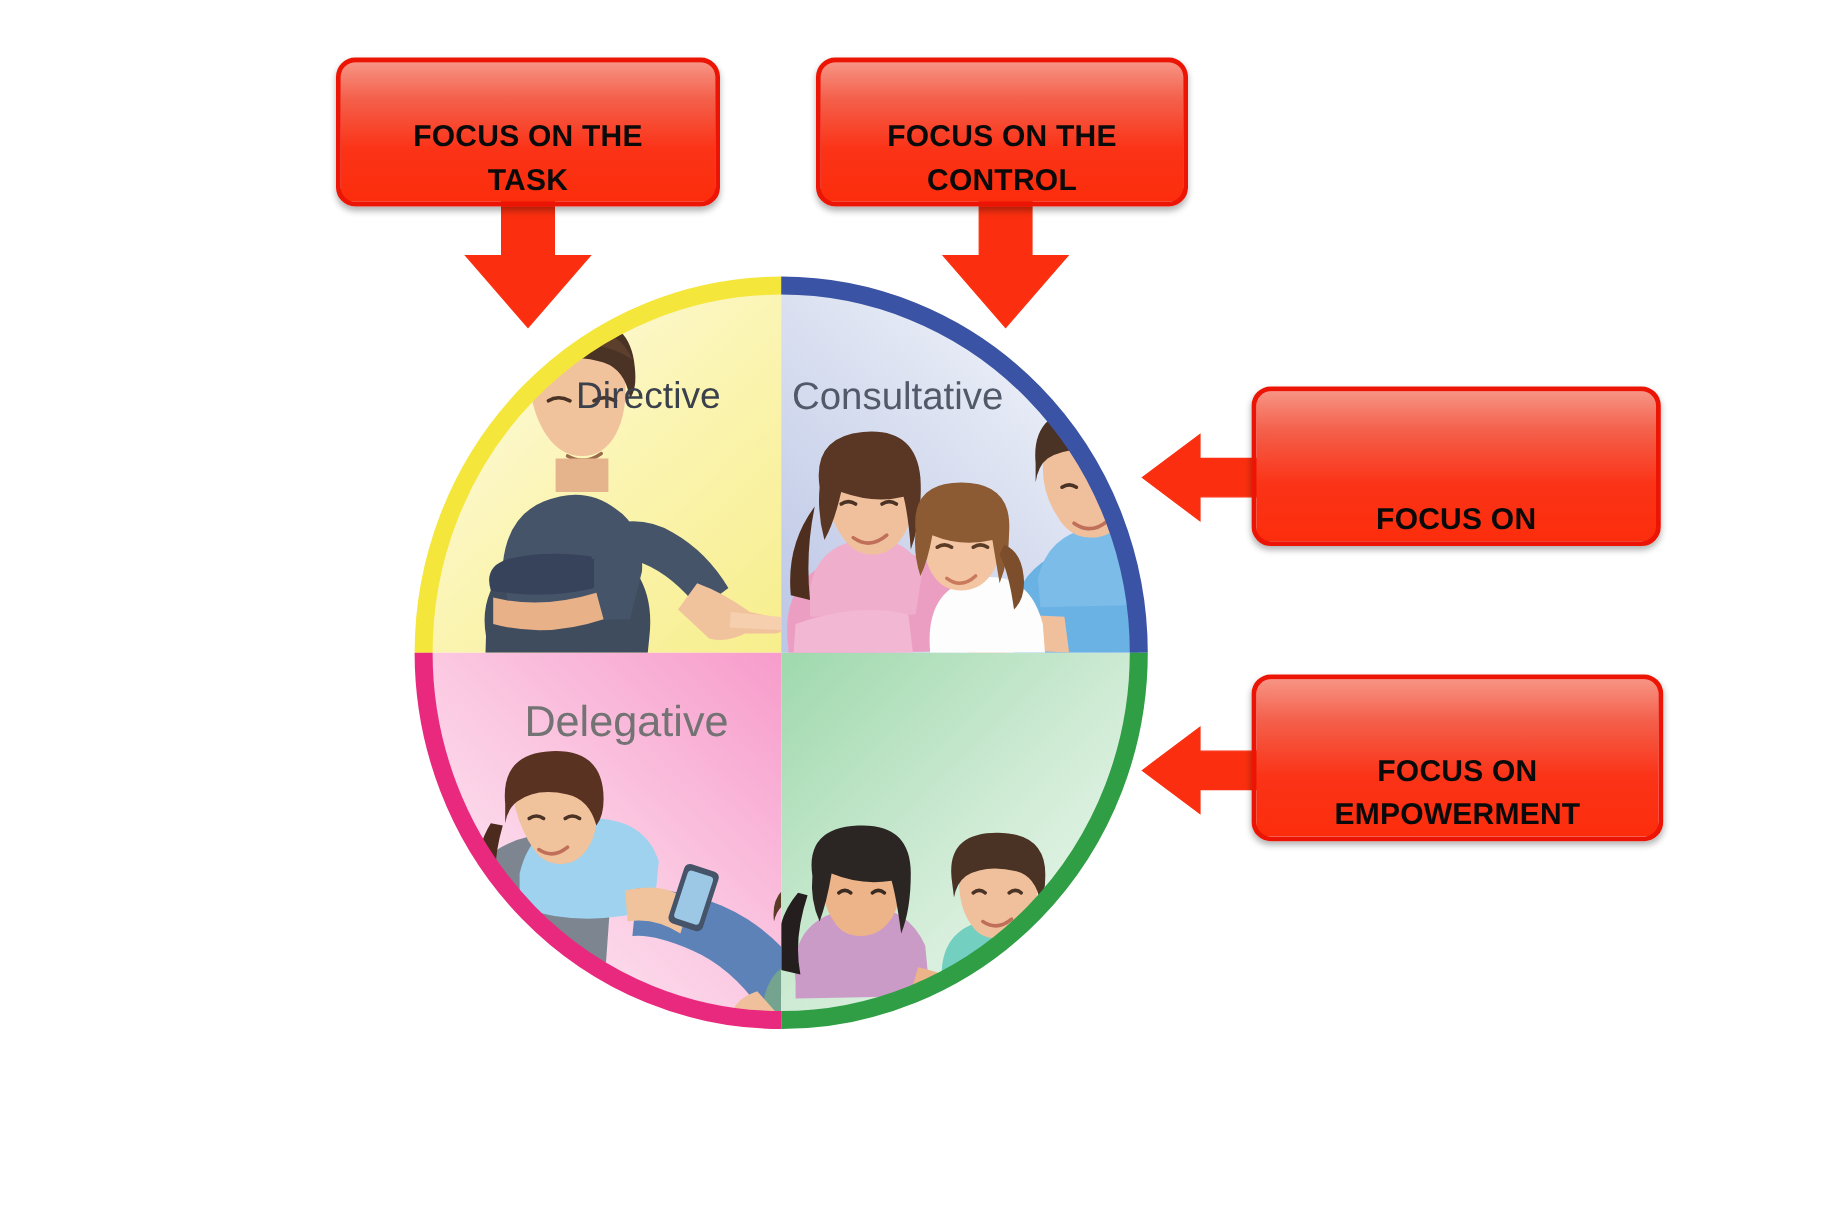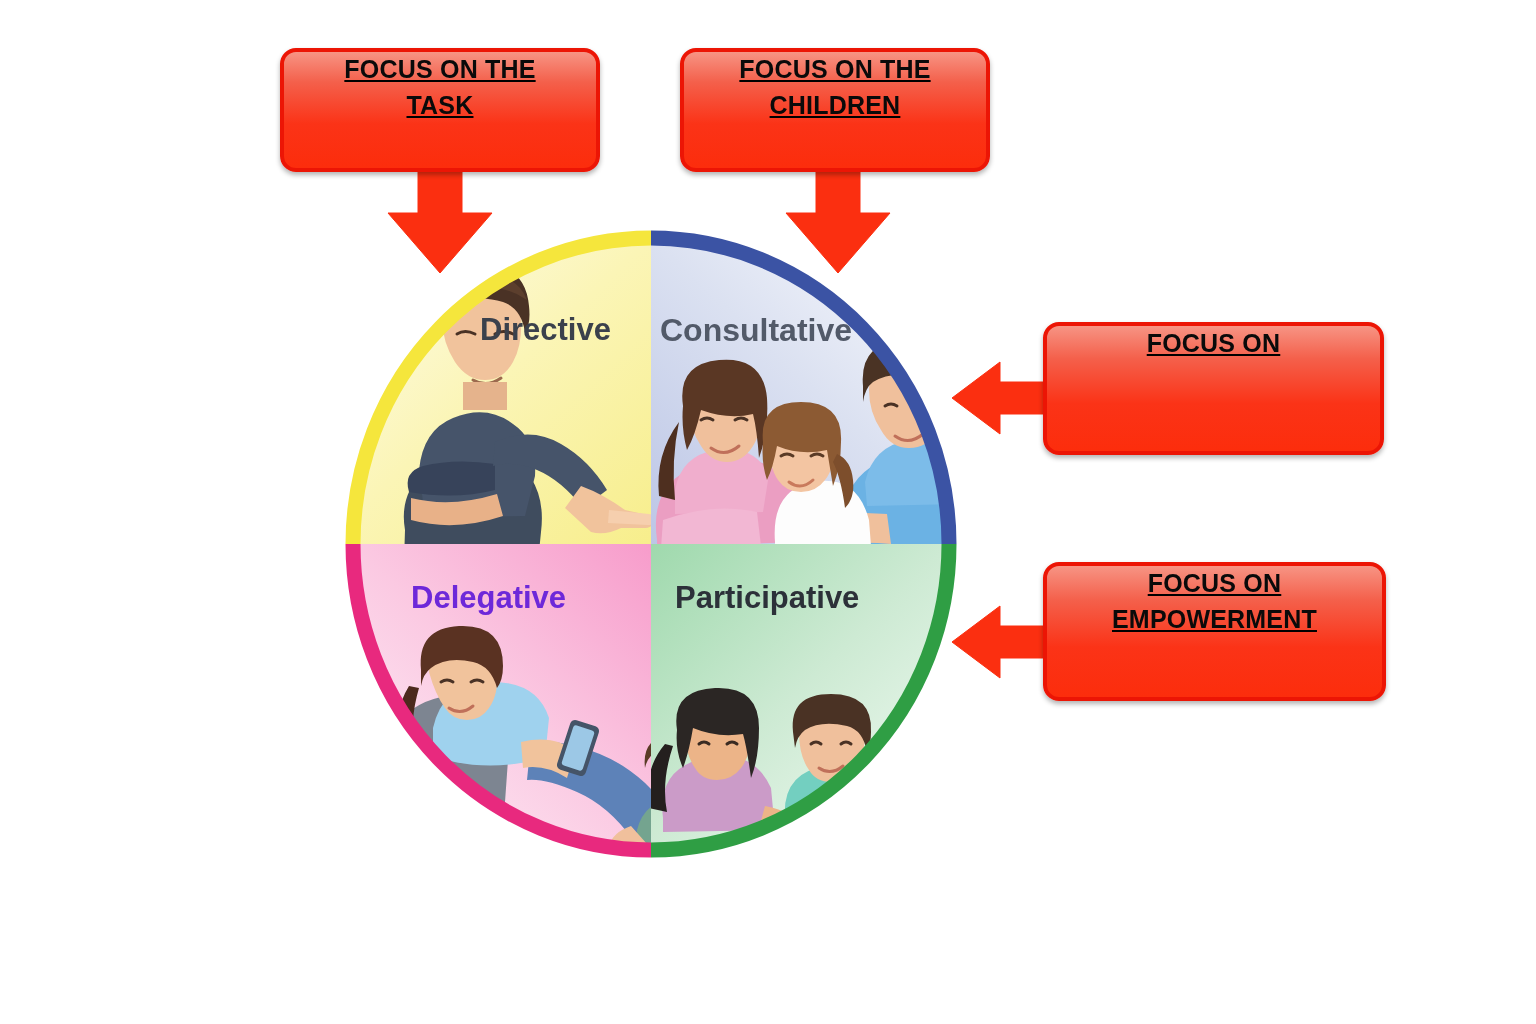--- a/index.html
+++ b/index.html
@@ -12,24 +12,23 @@
   }
   .stage{position:absolute;left:0;top:0;width:1536px;height:1024px;}
 
   
   .callout{
     position:absolute;
     border-radius:16px;
     background:linear-gradient(180deg,#f79484 0%,#f4604b 26%,#fb3317 62%,#fc2d0c 100%);
     border:4px solid #ec1505;
     box-shadow:0 3px 5px rgba(0,0,0,.30);
-    display:flex;align-items:flex-start;justify-content:center;
+    display:flex;align-items:flex-end;justify-content:center;
     box-sizing:border-box;
     z-index:6;
-    text-decoration:underline;
   }
   .callout .ctext{
     color:#0a0a0a;
     font-weight:bold;
     text-align:center;
     line-height:1.42;
     letter-spacing:.2px;
     padding:0 12px;
   }
   #callout-task{left:280px;top:48px;width:320px;height:124px;}
@@ -54,29 +53,29 @@
   #wheel{
     position:absolute;
     left:345px;top:230px;
     width:612px;height:628px;
     z-index:3;
   }
   #wheel svg{display:block;}
 
   .qlabel{
     position:absolute;
-    font-weight:bold;
+    font-weight:normal;
     color:#2f3440;
     z-index:4;
     white-space:nowrap;
     pointer-events:none;
   }
   #label-directive{left:480px;top:312px;font-size:31px;color:#3b414c;}
   #label-consultative{left:660px;top:312px;font-size:32px;color:#525a69;}
-  #label-delegative{left:411px;top:580px;font-size:31px;color:#6d28d9;}
+  #label-delegative{left:437px;top:580px;font-size:36px;color:#737373;}
   #label-participative{left:675px;top:580px;font-size:31px;color:#2c3139;}
 </style>
 </head>
 <body>
 
 <div class="stage">
 
   <div id="wheel">
     <svg viewBox="0 0 612 628" width="612" height="628" xmlns="http://www.w3.org/2000/svg">
       <defs>
@@ -294,21 +293,20 @@
         <path d="M306,8 A298,306 0 0,1 604,314" stroke="#3b53a4" stroke-width="15"></path>
         <path d="M8,314 A298,306 0 0,0 306,620" stroke="#e8297e" stroke-width="15"></path>
         <path d="M604,314 A298,306 0 0,1 306,620" stroke="#2f9e44" stroke-width="15"></path>
       </g>
     </svg>
   </div>
 
   <div class="qlabel" id="label-directive">Directive</div>
   <div class="qlabel" id="label-consultative">Consultative</div>
   <div class="qlabel" id="label-delegative">Delegative</div>
-  <div class="qlabel" id="label-participative">Participative</div>
 
   <div class="arrow" id="arrow-task">
     <svg viewBox="0 0 120 110" width="120" height="110" xmlns="http://www.w3.org/2000/svg">
       <path d="M38,0 L82,0 L82,48 L112,48 L60,108 L8,48 L38,48 Z" fill="#fb2f10" stroke="#fb2f10" stroke-width="1"></path>
     </svg>
   </div>
   <div class="arrow" id="arrow-children">
     <svg viewBox="0 0 120 110" width="120" height="110" xmlns="http://www.w3.org/2000/svg">
       <path d="M38,0 L82,0 L82,48 L112,48 L60,108 L8,48 L38,48 Z" fill="#fb2f10" stroke="#fb2f10" stroke-width="1"></path>
     </svg>
@@ -327,21 +325,21 @@
   <div class="callout" id="callout-task">
     <div class="ctext">
       <span>FOCUS ON THE</span><br>
       <span>TASK</span>
     </div>
   </div>
 
   <div class="callout" id="callout-children">
     <div class="ctext">
       <span>FOCUS ON THE</span><br>
-      <span>CHILDREN</span>
+      <span>CONTROL</span>
     </div>
   </div>
 
   <div class="callout" id="callout-control">
     <div class="ctext">
       <span>FOCUS ON</span><br>
     </div>
   </div>
 
   <div class="callout" id="callout-empowerment">

